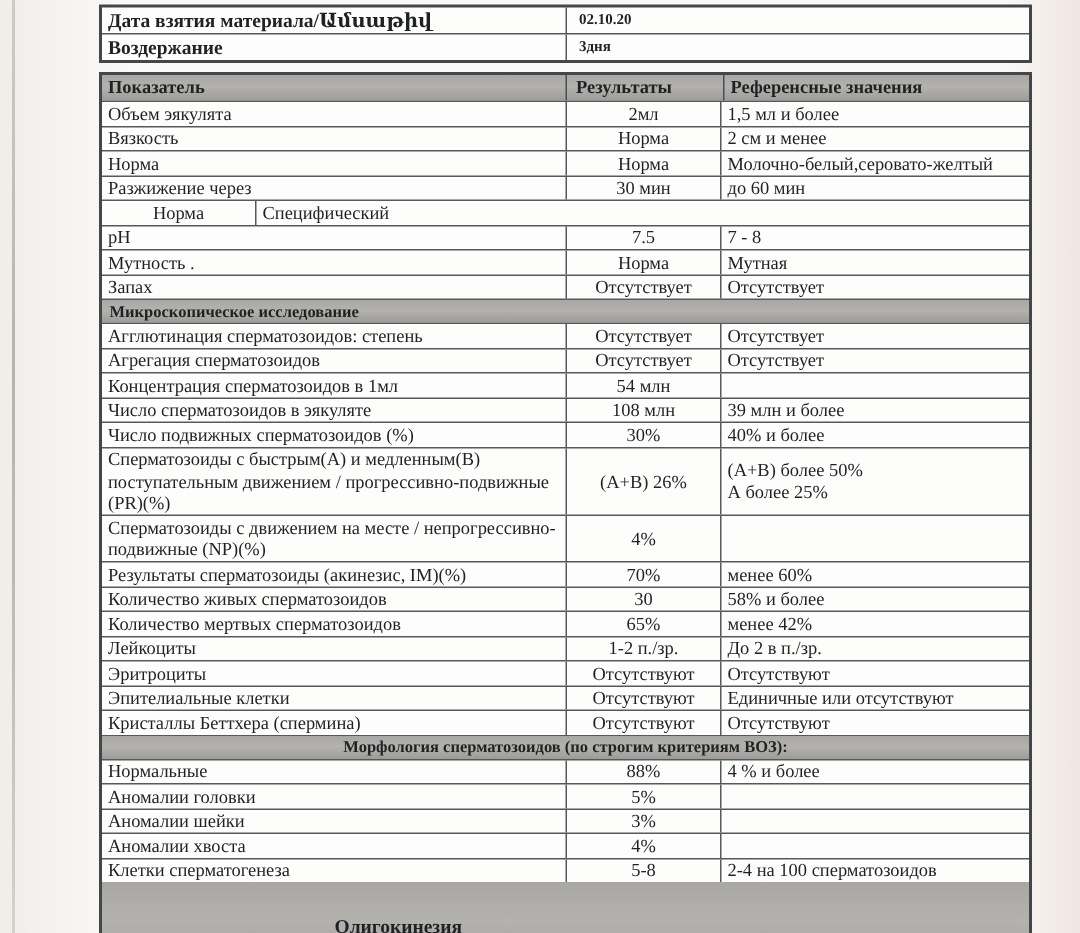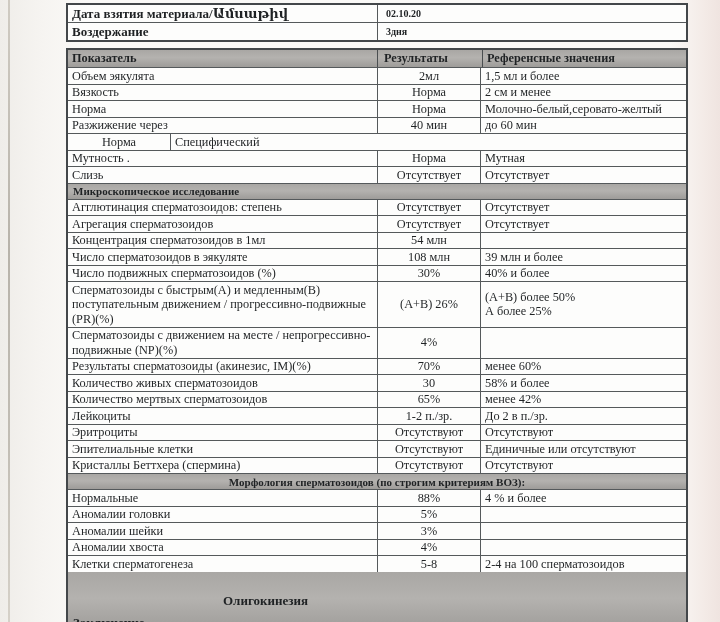--- a/index.html
+++ b/index.html
@@ -74,34 +74,39 @@
           <div class="c c2">Норма</div>
           <div class="c c3">2 см и менее</div>
         </div>
         <div class="trow">
           <div class="c c1">Норма</div>
           <div class="c c2">Норма</div>
           <div class="c c3">Молочно-белый,серовато-желтый</div>
         </div>
         <div class="trow">
           <div class="c c1">Разжижение через</div>
-          <div class="c c2">40 мин</div>
+          <div class="c c2">30 мин</div>
           <div class="c c3">до 60 мин</div>
         </div>
         <div class="trow">
           <div class="c c2">Норма</div>
           <div class="c c3">Специфический</div>
         </div>
         <div class="trow">
+          <div class="c c1">pH</div>
+          <div class="c c2">7.5</div>
+          <div class="c c3">7 - 8</div>
+        </div>
+        <div class="trow">
           <div class="c c1">Мутность .</div>
           <div class="c c2">Норма</div>
           <div class="c c3">Мутная</div>
         </div>
         <div class="trow">
-          <div class="c c1">Слизь</div>
+          <div class="c c1">Запах</div>
           <div class="c c2">Отсутствует</div>
           <div class="c c3">Отсутствует</div>
         </div>
         <div class="trow section-row gray section-left">Микроскопическое исследование</div>
         <div class="trow">
           <div class="c c1">Агглютинация сперматозоидов: степень</div>
           <div class="c c2">Отсутствует</div>
           <div class="c c3">Отсутствует</div>
         </div>
         <div class="trow">

